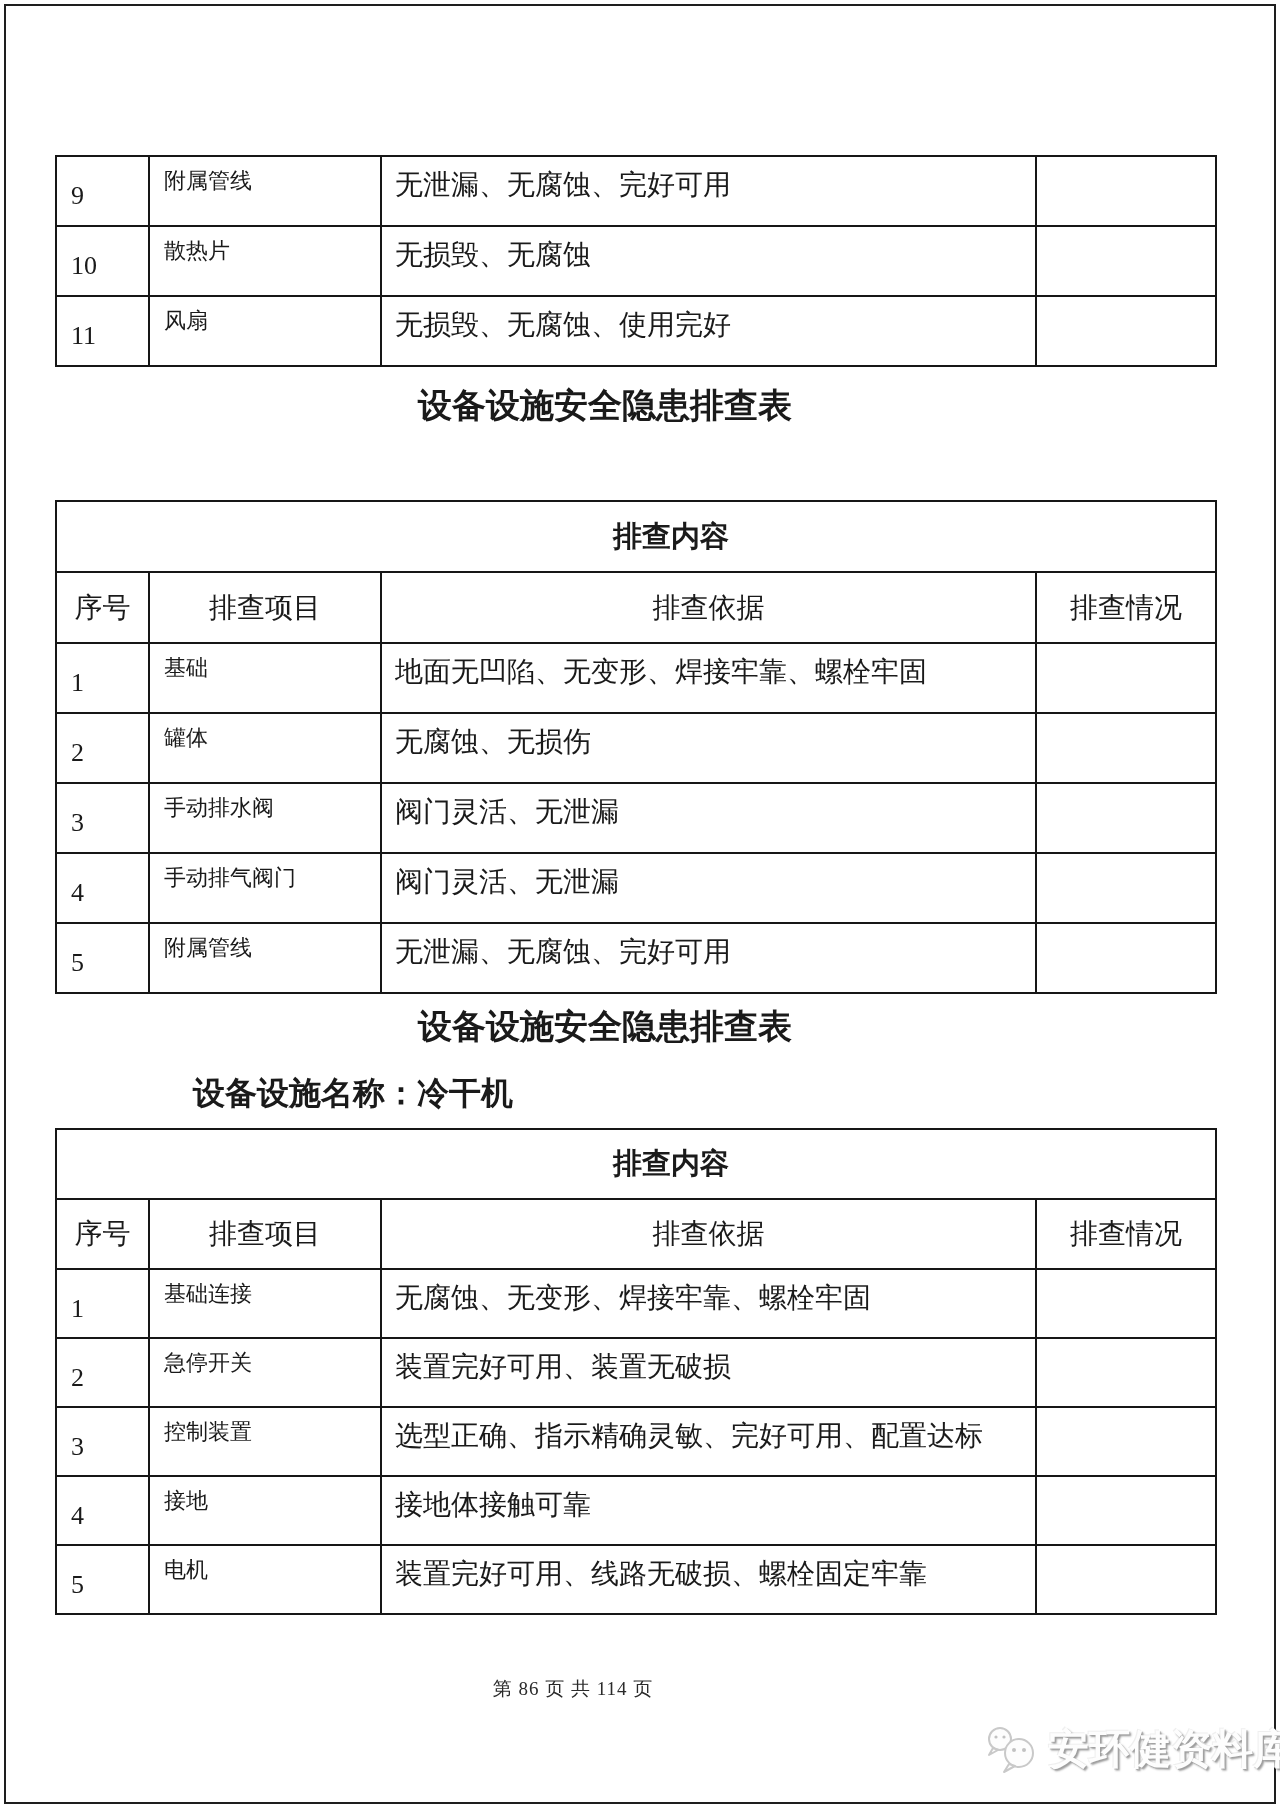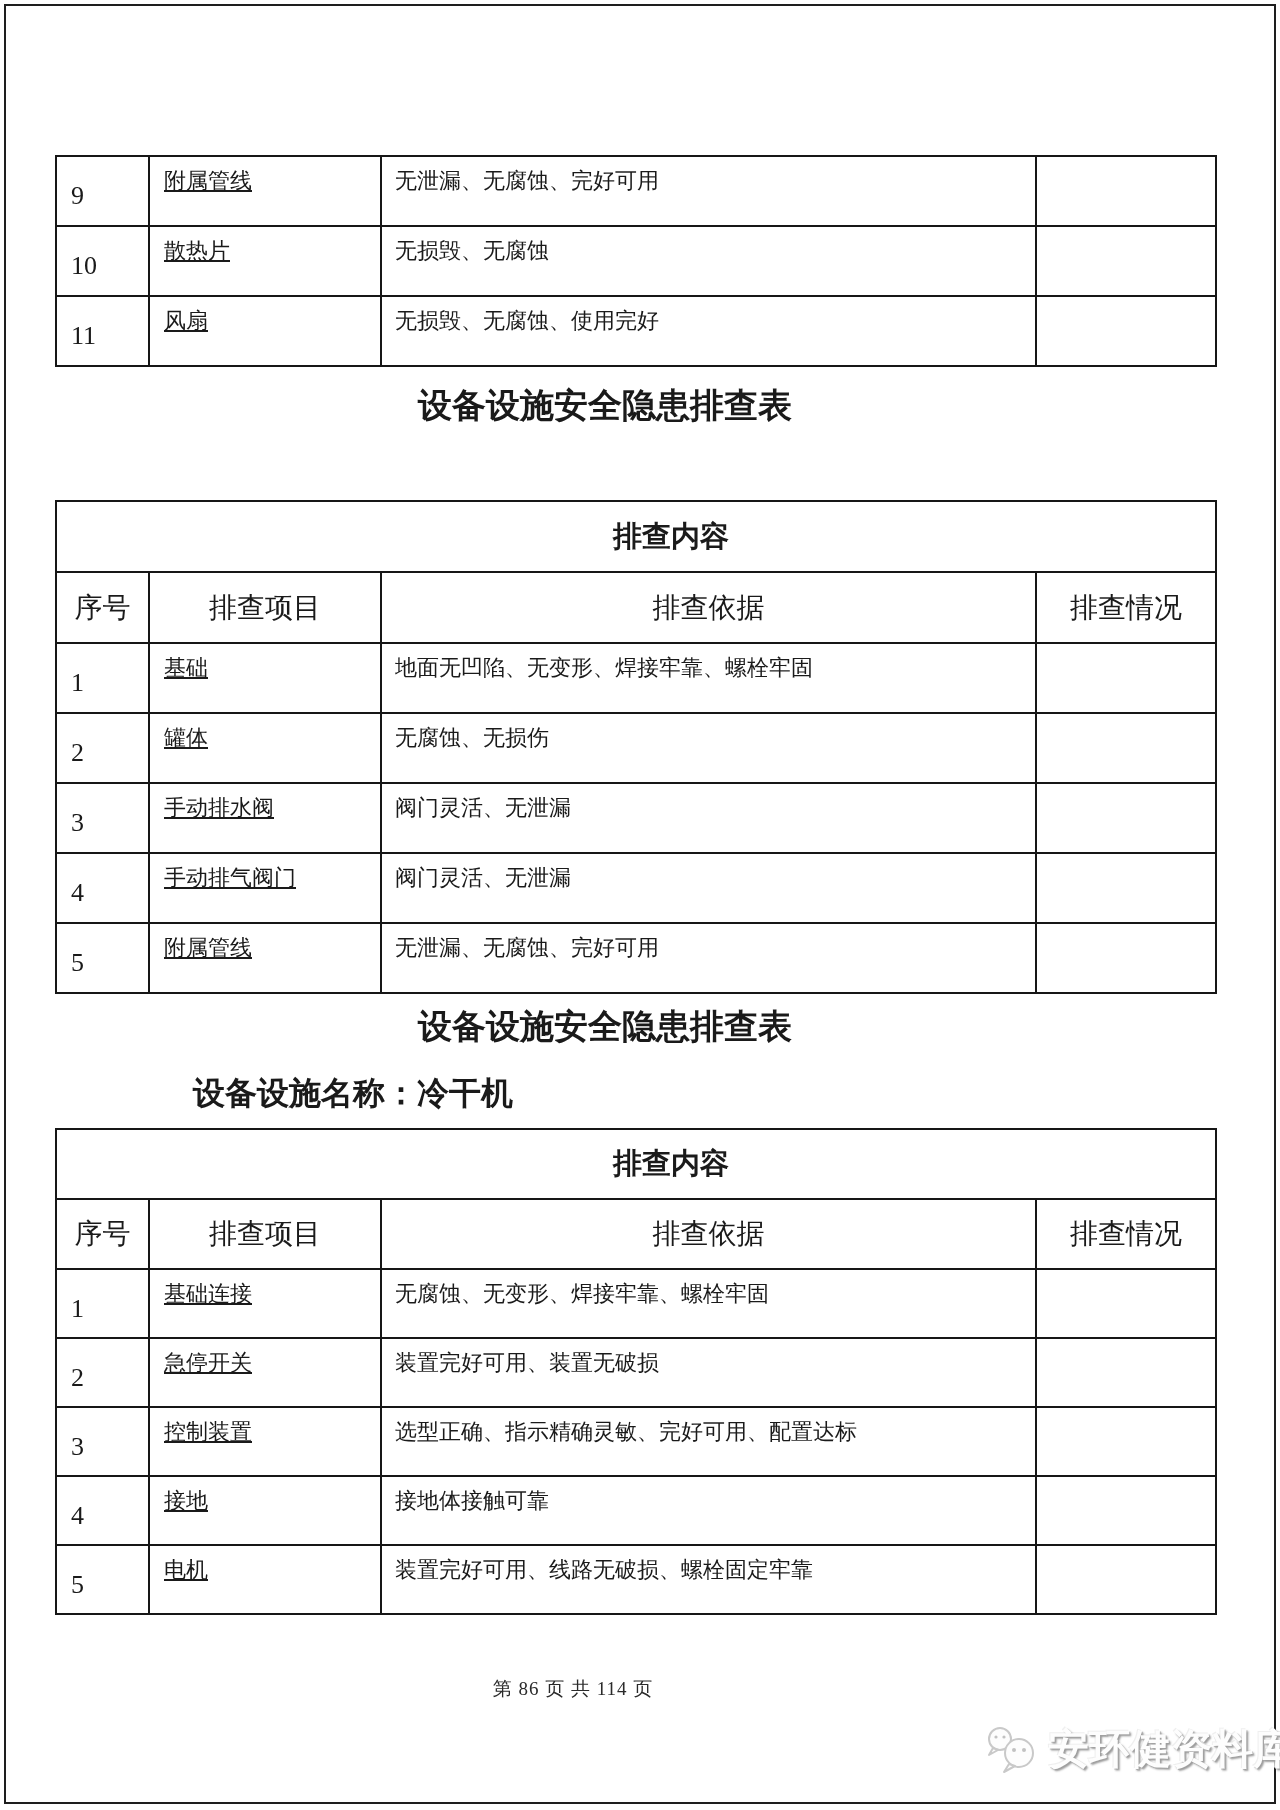--- a/index.html
+++ b/index.html
@@ -11,22 +11,22 @@
     position:absolute; left:4px; top:4px; right:4px; bottom:6px;
     border:2px solid #1e1e1e;
   }
   
   table.grid {
     position:absolute; left:55px; width:1160px;
     border-collapse:collapse; table-layout:fixed;
   }
   table.grid td { border:2px solid #161616; vertical-align:top; overflow:hidden; }
   td.c-no    { font-size:26px; padding:24px 2px 0 14px; }
-  td.c-item  { font-size:22px; padding:9px 4px 0 14px;text-decoration:underline; }
-  td.c-basis { font-size:22px; padding:9px 6px 0 13px; }
+  td.c-item  { font-size:22px; padding:9px 4px 0 14px; }
+  td.c-basis { font-size:28px; padding:9px 6px 0 13px; }
   td.c-status{ padding:0; }
   tr.hdr-content td {
     text-align:center; vertical-align:middle;
     font-size:29px; font-weight:bold; padding:0 0 0 70px;border-radius:27px;
   }
   tr.hdr-cols td {
     text-align:center; vertical-align:middle; font-size:28px; padding:0;
   }
   #tbl-continued { top:155px; }
   #tbl-continued tr { height:70px; }

